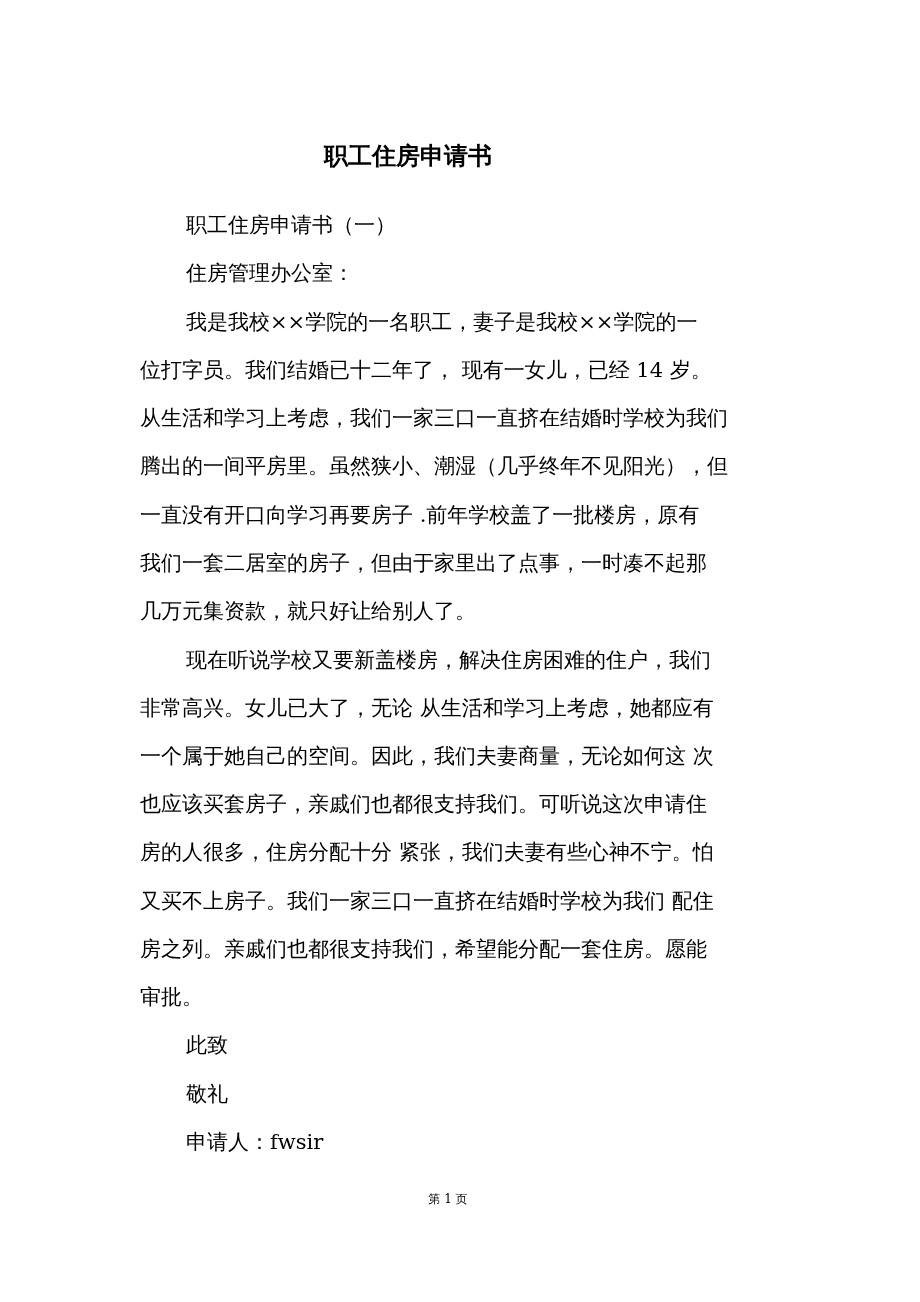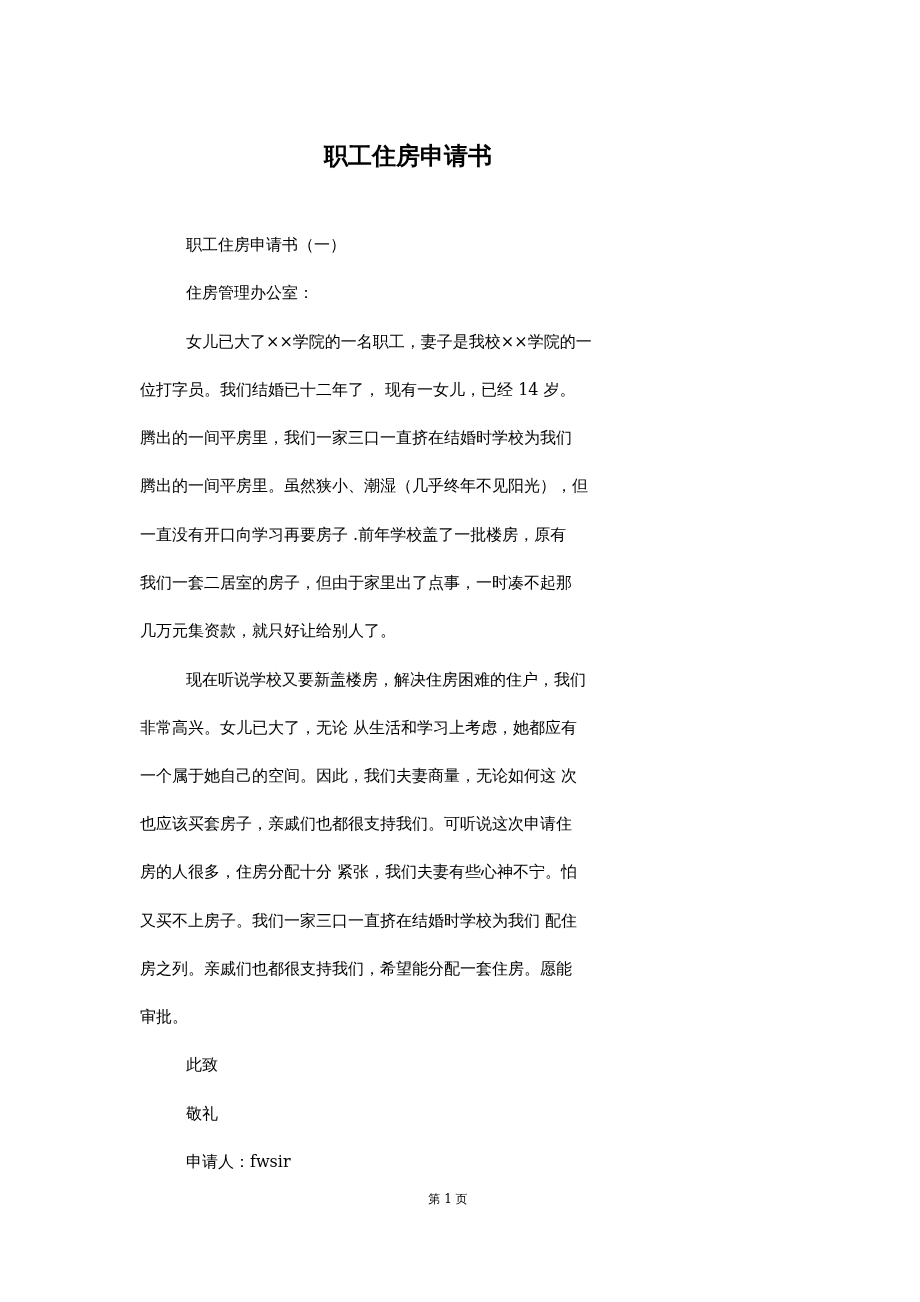--- a/index.html
+++ b/index.html
@@ -1,34 +1,34 @@
 <!DOCTYPE html>
 <html><head>
   <meta charset="utf-8">
   <style>
     html, body { margin: 0; padding: 0; background: #ffffff; }
     body { width: 920px; height: 1302px; position: relative; overflow: hidden;
       font-family: "DejaVu Serif", "Liberation Serif", serif; color: #000; }
     .title { position: absolute; top: 138px; left: 0; width: 816px; text-align: center;
       font-family: "DejaVu Sans", "Liberation Sans", sans-serif; font-weight: bold; font-size: 24px; line-height: 36px; }
-    .line { position: absolute; left: 140px; width: 640px; font-size: 16px; line-height: 30px; white-space: nowrap; margin-top: 20px; }
+    .line { position: absolute; left: 140px; width: 640px; font-size: 21px; line-height: 30px; white-space: nowrap; }
     .indent { left: 186px; }
     .footer { position: absolute; top: 1190px; left: 0; width: 896px; text-align: center; font-size: 12px; line-height: 18px; }
   </style>
 </head>
 <body>
 
 <div class="title">职工住房申请书</div>
 
 <div class="line indent" style="top:210px">职工住房申请书（一）</div>
 <div class="line indent" style="top:258px">住房管理办公室：</div>
 
-<div class="line indent" style="top:307px">女儿已大了××学院的一名职工，妻子是我校××学院的一</div>
+<div class="line indent" style="top:307px">我是我校××学院的一名职工，妻子是我校××学院的一</div>
 <div class="line" style="top:355px">位打字员。我们结婚已十二年了，  现有一女儿，已经 14 岁。</div>
-<div class="line" style="top:403px">腾出的一间平房里，我们一家三口一直挤在结婚时学校为我们</div>
+<div class="line" style="top:403px">从生活和学习上考虑，我们一家三口一直挤在结婚时学校为我们</div>
 <div class="line" style="top:451px">腾出的一间平房里。虽然狭小、潮湿（几乎终年不见阳光），但</div>
 <div class="line" style="top:500px">一直没有开口向学习再要房子 .前年学校盖了一批楼房，原有</div>
 <div class="line" style="top:548px">我们一套二居室的房子，但由于家里出了点事，一时凑不起那</div>
 <div class="line" style="top:596px">几万元集资款，就只好让给别人了。</div>
 
 <div class="line indent" style="top:645px">现在听说学校又要新盖楼房，解决住房困难的住户，我们</div>
 <div class="line" style="top:693px">非常高兴。女儿已大了，无论 从生活和学习上考虑，她都应有</div>
 <div class="line" style="top:741px">一个属于她自己的空间。因此，我们夫妻商量，无论如何这 次</div>
 <div class="line" style="top:789px">也应该买套房子，亲戚们也都很支持我们。可听说这次申请住</div>
 <div class="line" style="top:837px">房的人很多，住房分配十分 紧张，我们夫妻有些心神不宁。怕</div>

